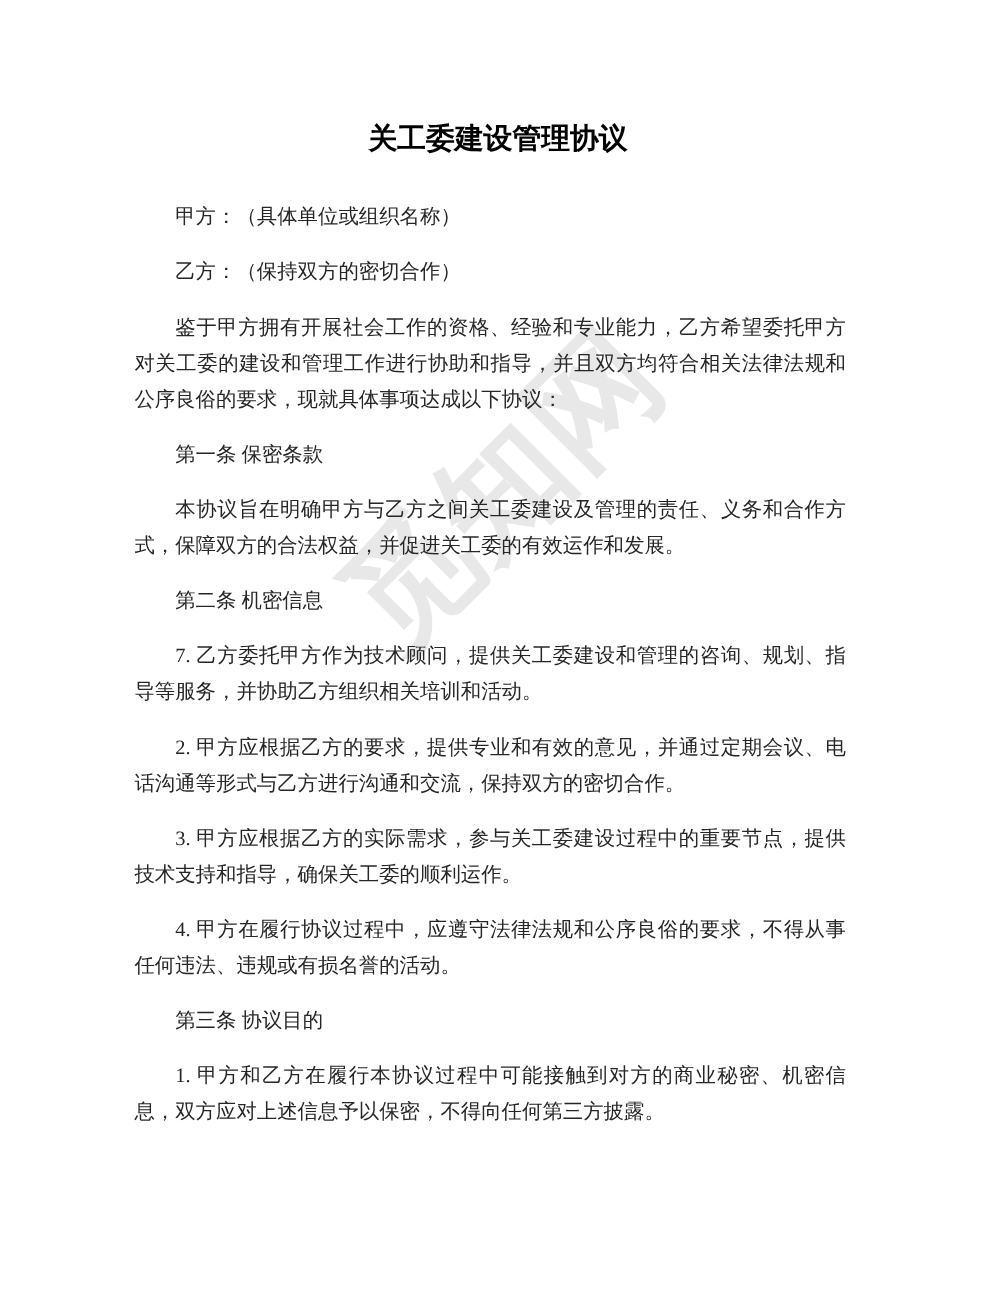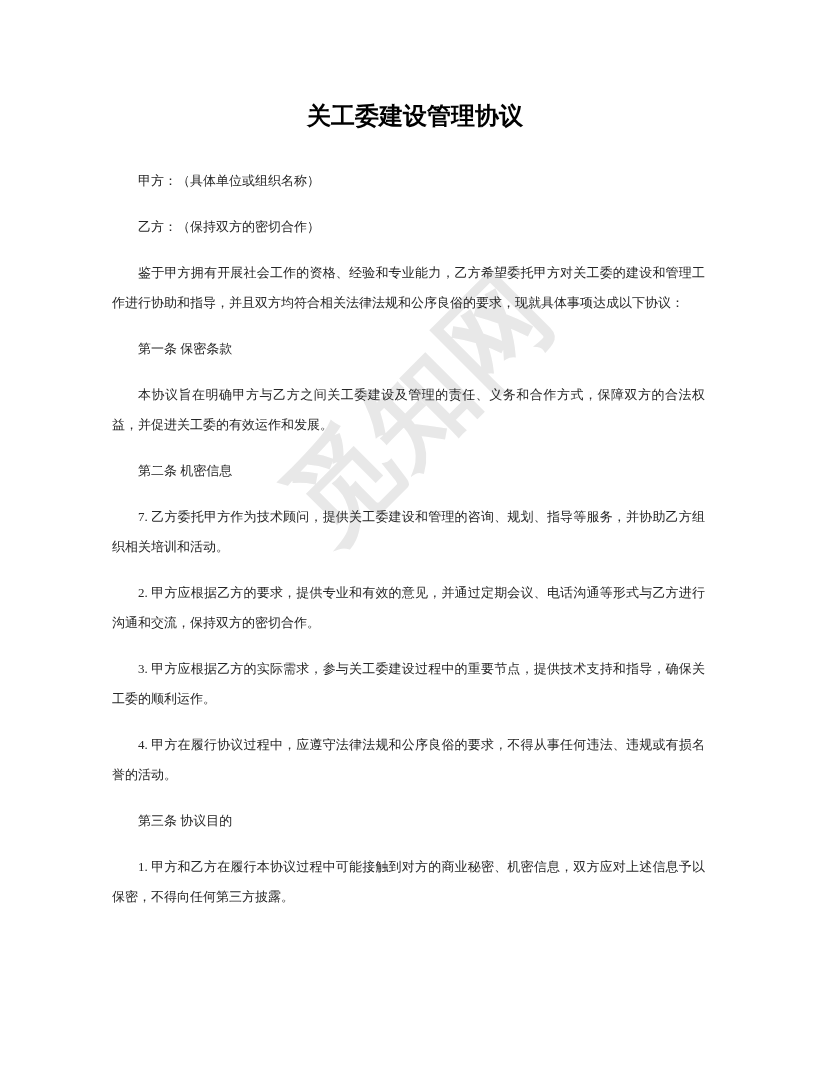--- a/index.html
+++ b/index.html
@@ -39,21 +39,21 @@
   .doc-title {
     font-family: "Liberation Sans", "DejaVu Sans", sans-serif;
     font-weight: 700;
     font-size: 24px;
     line-height: 40px;
     text-align: center;
     color: var(--title-color, #000000);
     margin: 0 0 30px 0;
   }
   .para {
-    font-size: 13px;
+    font-size: 17px;
     line-height: 30px;
     color: var(--text-color, #262626);
     margin: 0 13px 16px 0;
     text-indent: 2em;
     text-align: justify;
   }
   .party-line, .section-heading {
     text-align: left;
   }
 </style>

